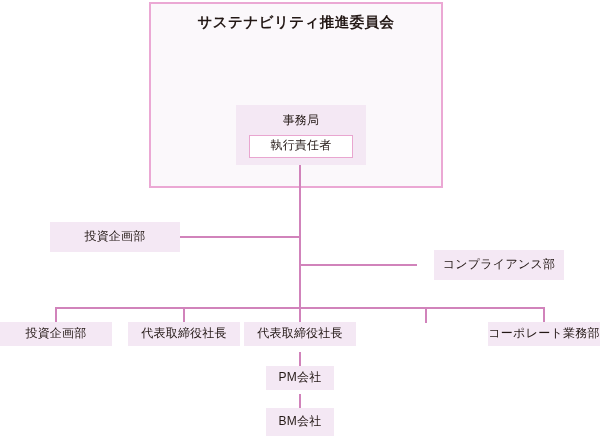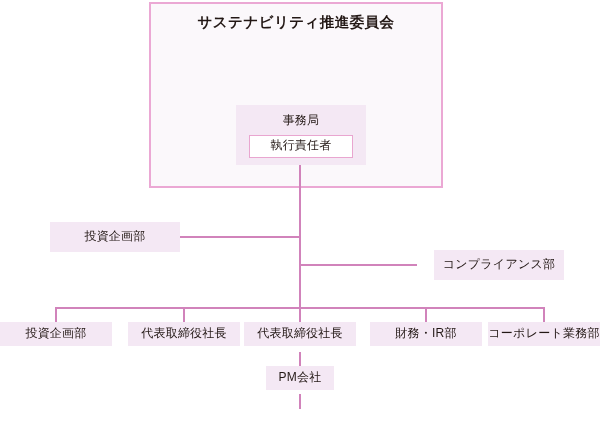--- a/index.html
+++ b/index.html
@@ -162,18 +162,18 @@
   <div class="line v" style="left:299px; top:352px; height:15px;"></div>
   <div class="line v" style="left:299px; top:394px; height:15px;"></div>
 
   <div class="node" id="node-audit">投資企画部</div>
 
   <div class="node" id="node-compliance">コンプライアンス部</div>
 
   <div class="node division" id="node-div-0">投資企画部</div>
   <div class="node division" id="node-div-1">代表取締役社長</div>
   <div class="node division" id="node-div-2">代表取締役社長</div>
-  <div class="node division" id="node-div-3">財務・IR部</div>
   <div class="node division" id="node-div-4">コーポレート業務部</div>
 
   <div class="node" id="node-pm">PM会社</div>
+  <div class="node" id="node-bm">BM会社</div>
 
 </div>
 
 </body></html>

